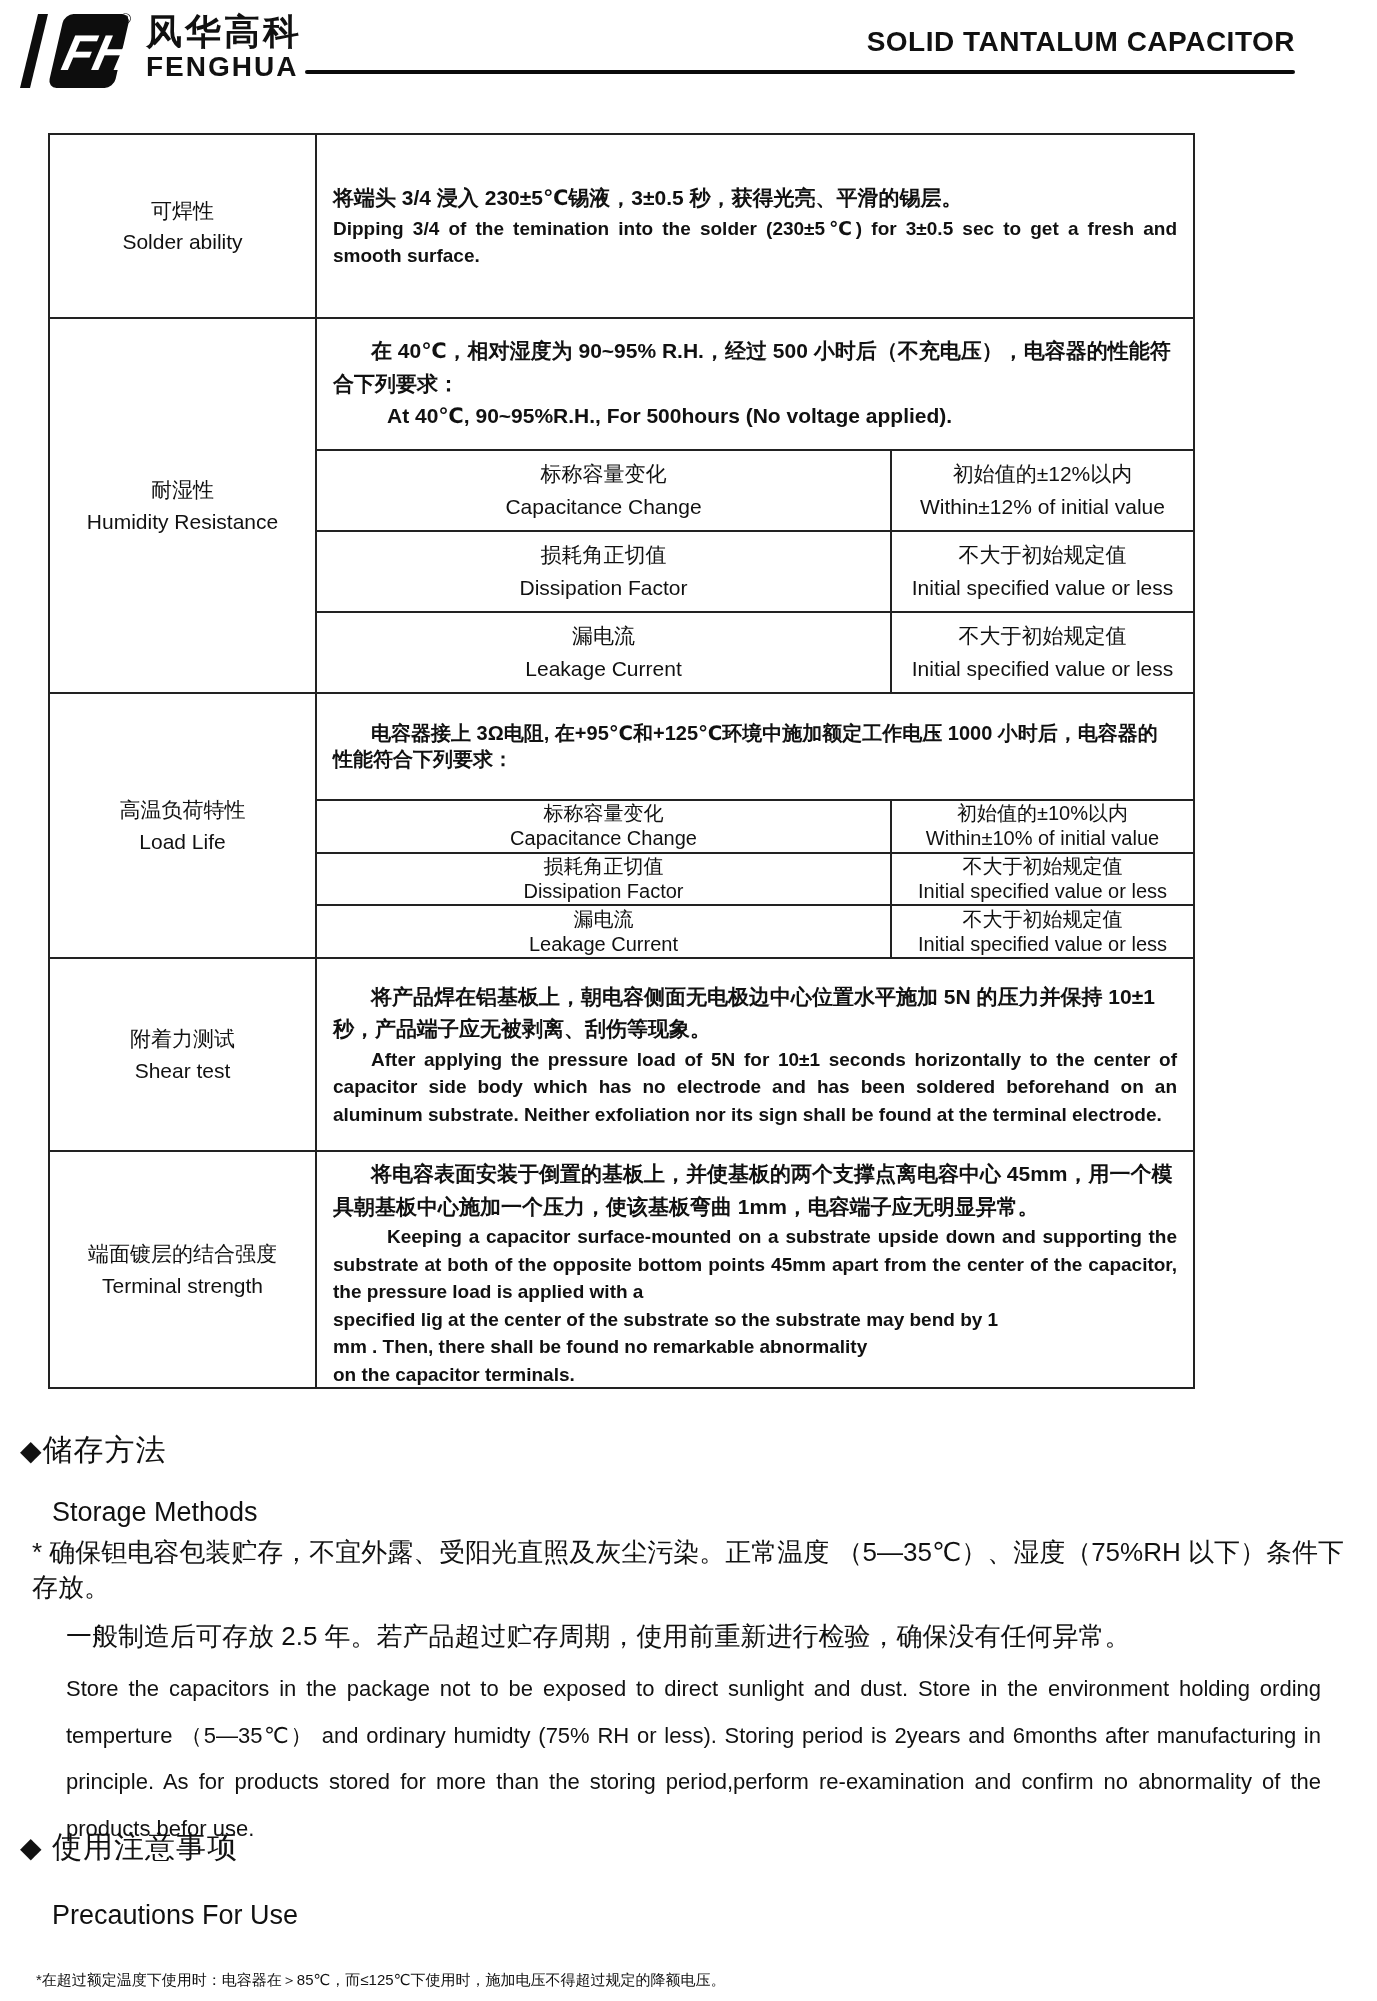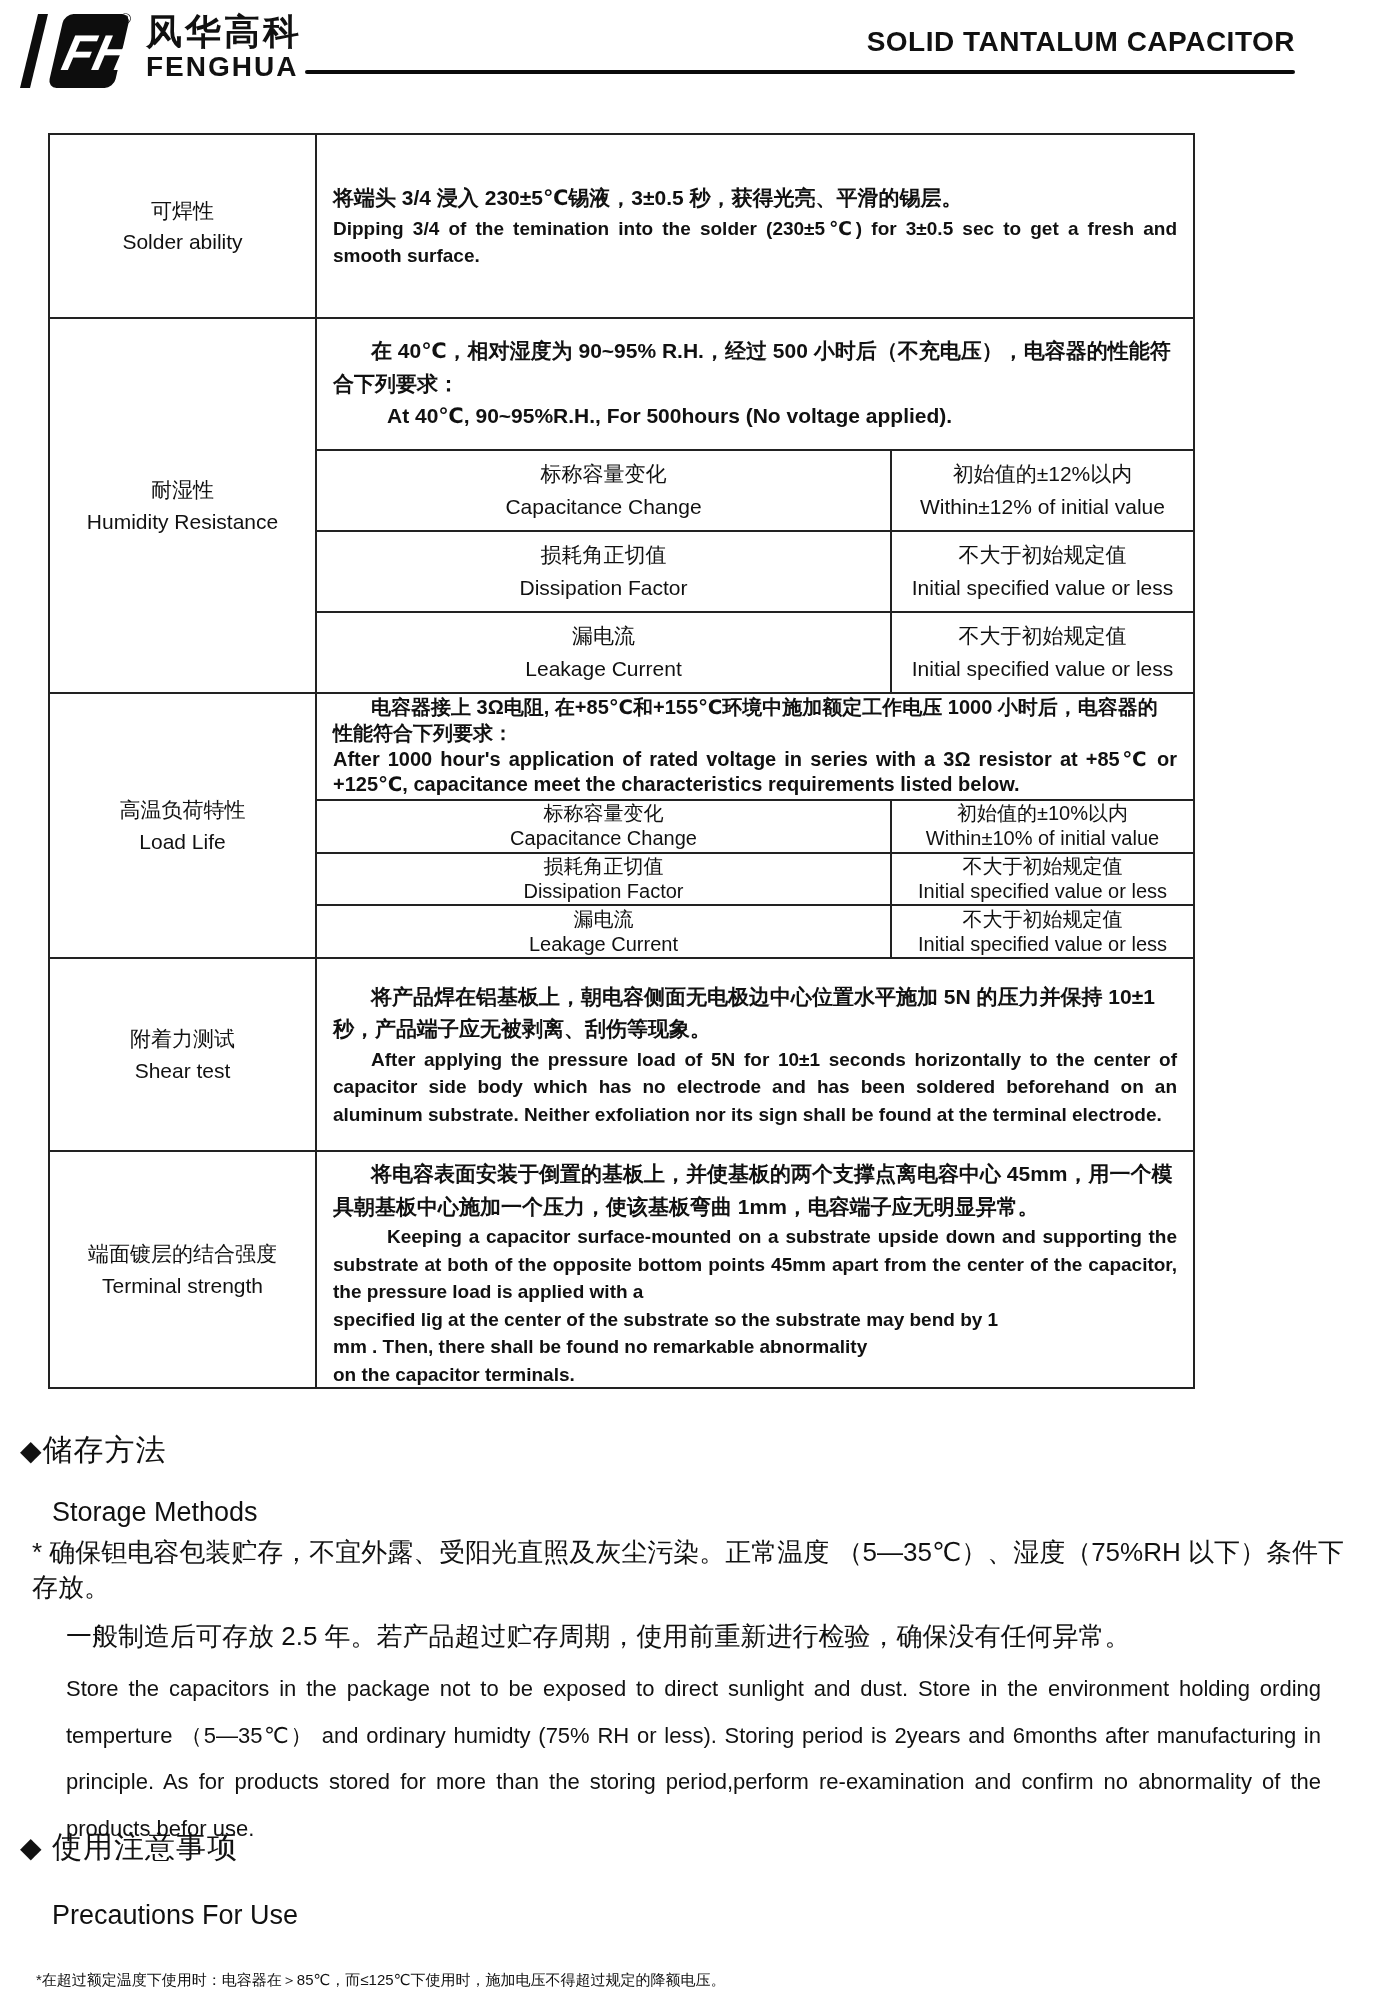--- a/index.html
+++ b/index.html
@@ -167,22 +167,21 @@
     </div>
   </div>
 
   <div class="trow r3">
     <div class="tlabel">
       <div>高温负荷特性</div>
       <div>Load Life</div>
     </div>
     <div class="tcontent">
       <div class="cellpad vcenter intro-load">
-        <div class="cn-p indent-2">电容器接上 3Ω电阻, 在+85℃和+155℃环境中施加额定工作电压 1000 小时后，电容器的性能符合下列要求：</div>
-        <div class="en-p">After 1000 hour's application of rated voltage in series with a 3Ω resistor at +85℃ or +125℃, capacitance meet the characteristics requirements listed below.</div>
+        <div class="cn-p indent-2">电容器接上 3Ω电阻, 在+95℃和+125℃环境中施加额定工作电压 1000 小时后，电容器的性能符合下列要求：</div>
       </div>
       <div class="subrows">
         <div class="subrow">
           <div class="sub-name">
             <div>标称容量变化</div>
             <div>Capacitance Change</div>
           </div>
           <div class="sub-val">
             <div>初始值的±10%以内</div>
             <div>Within±10% of initial value</div>

